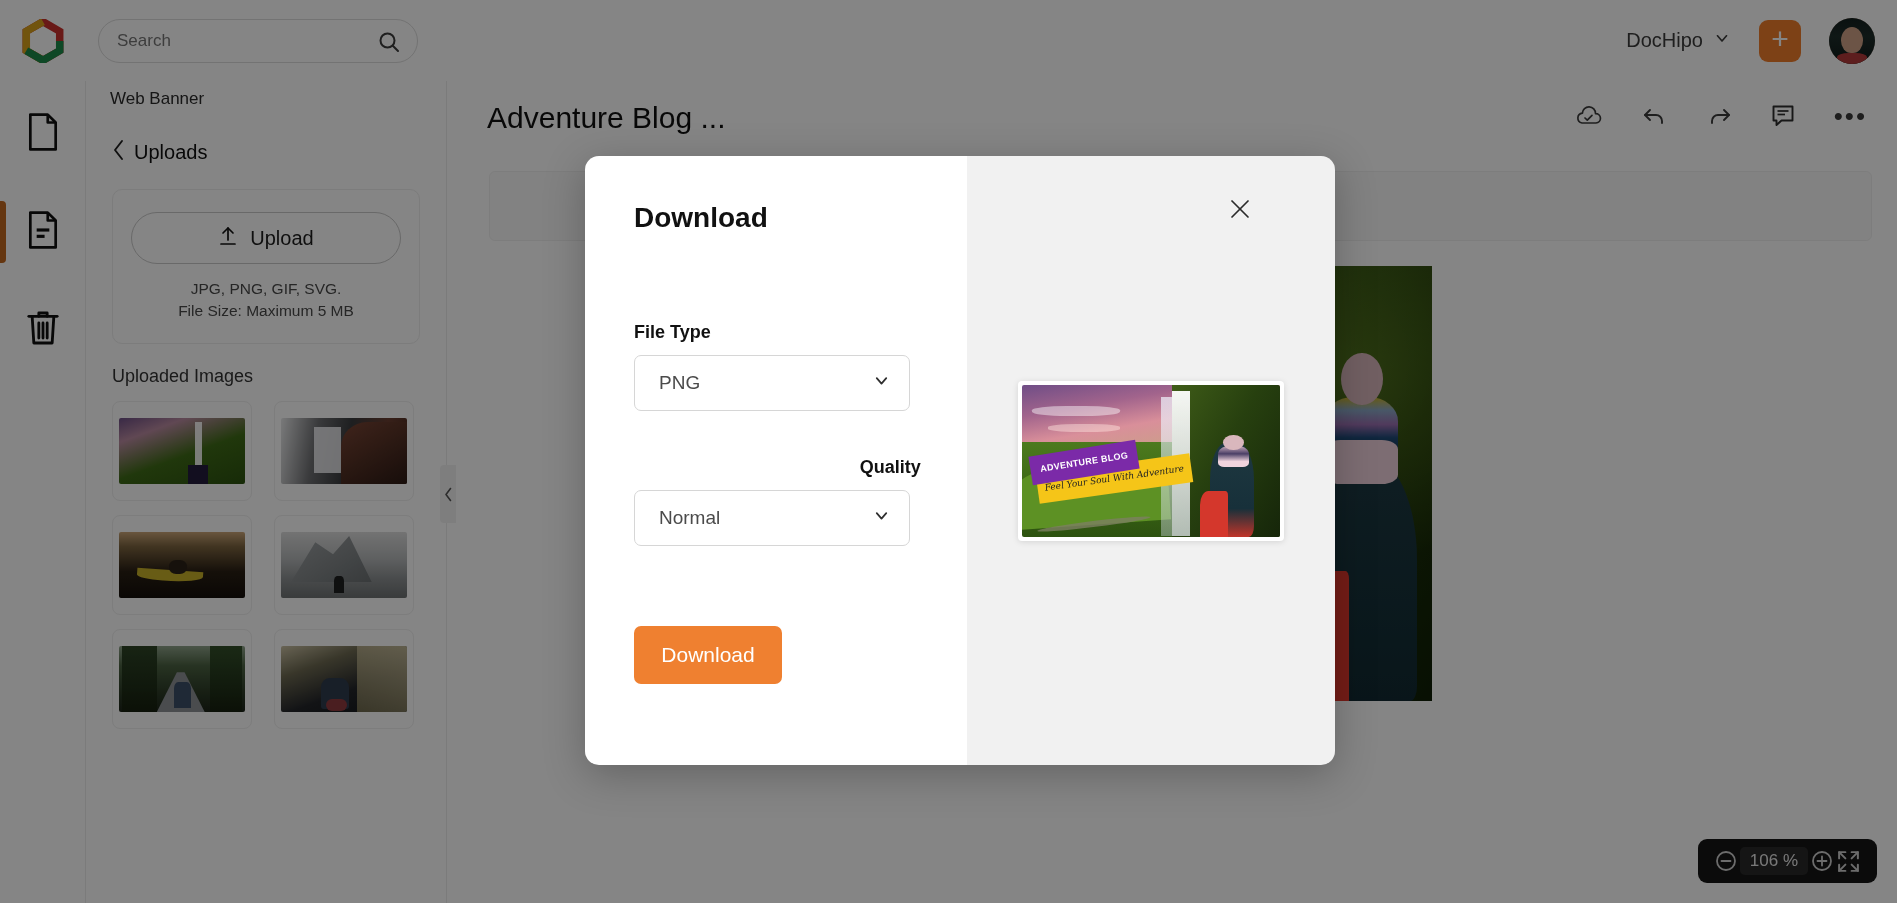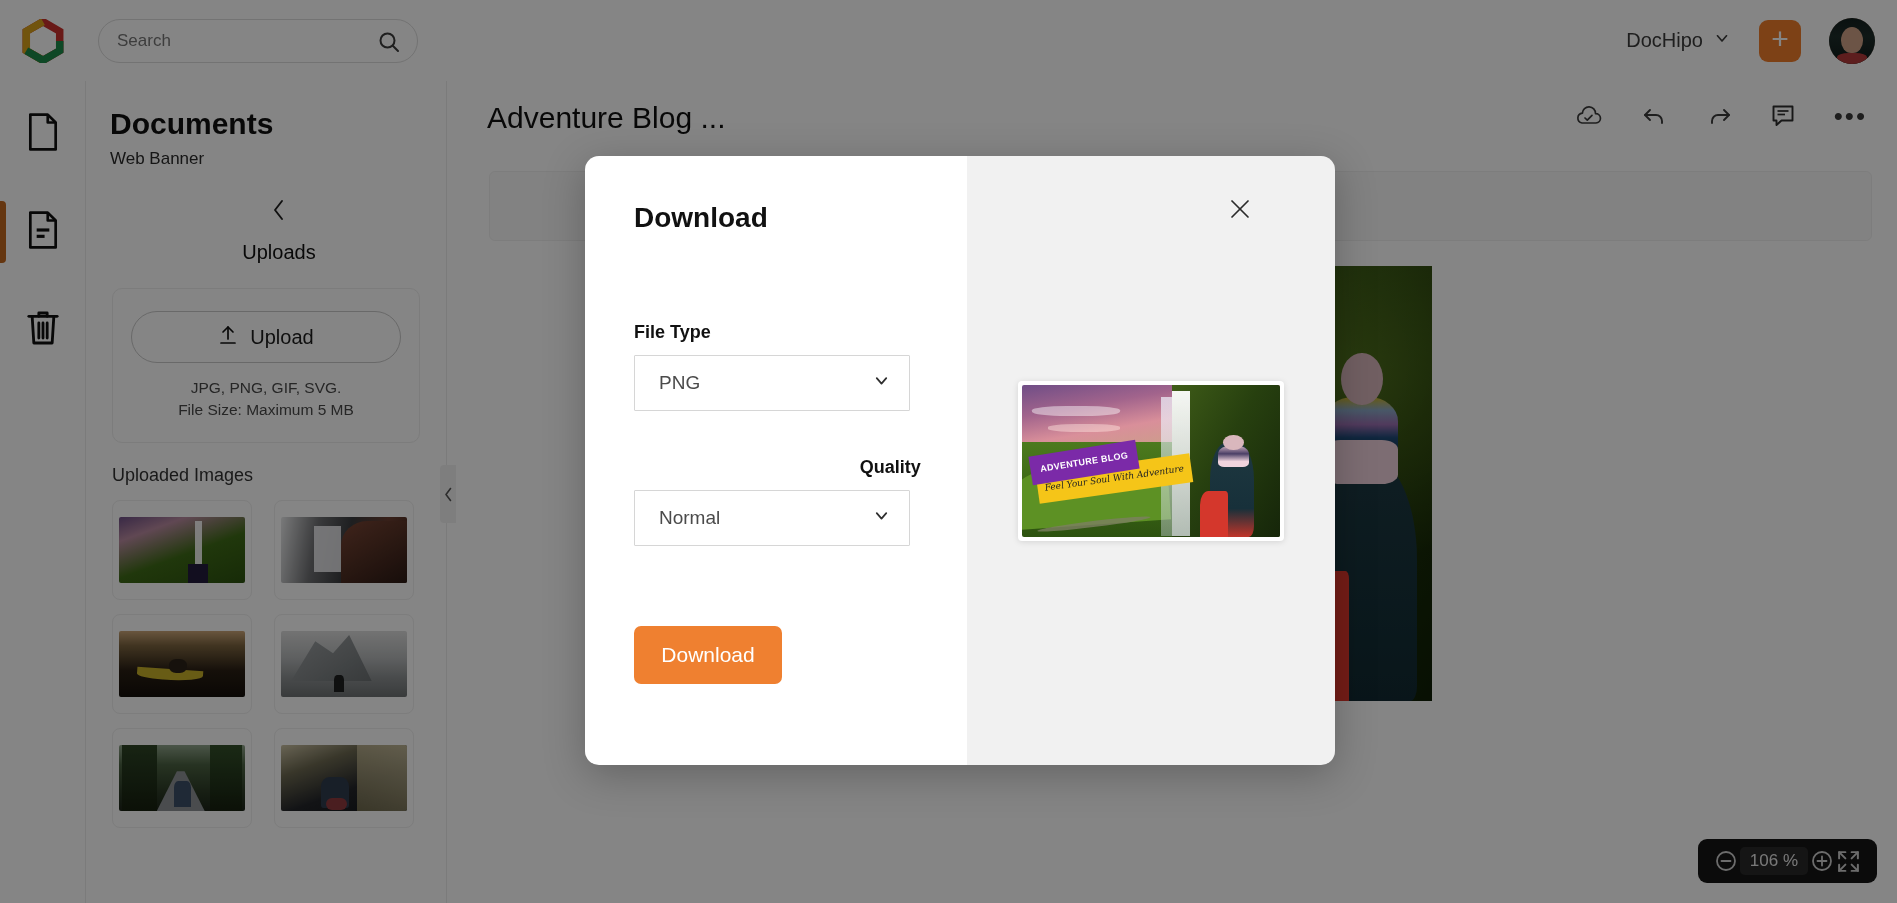--- a/index.html
+++ b/index.html
@@ -78,22 +78,22 @@
 
   
   .docpanel {
     position: absolute; left: 86px; top: 81px; width: 361px; height: 822px;
     background: #ffffff; border-right: 1px solid #ececec; z-index: 3;
     overflow: hidden;
   }
   .doc-title { font-size: 30px; font-weight: bold; color: #111; margin: 26px 0 0 24px; }
   .doc-sub { font-size: 17px; color: #2b2b2b; margin: 8px 0 0 24px; }
   .uploads-head {
-    display: flex; align-items: center; gap: 16px;
-    margin: 30px 0 0 26px; cursor: pointer; flex-direction: column;
+    display: flex; align-items: center; gap: 8px;
+    margin: 30px 0 0 26px; cursor: pointer;
   }
   .uploads-head .chev { font-size: 22px; color: #1f1f1f; line-height: 1; }
   .uploads-head .lbl { font-size: 20px; color: #111; }
 
   .upload-card {
     margin: 24px 26px 0 26px;
     border: 1px solid #eeeeee; border-radius: 10px;
     padding: 22px 18px 20px 18px;
     text-align: center;
   }
@@ -188,21 +188,21 @@
   }
   .modal-right {
     width: 375px; background: #f1f1f1; position: relative;
   }
   .modal-title { font-size: 28px; font-weight: bold; color: #111; }
   .field-label { font-size: 18px; font-weight: bold; color: #111; margin-bottom: 12px; }
   .group-filetype { margin-top: 88px; }
   .group-quality { margin-top: 46px; text-align: right; }
   .select {
     width: 276px; height: 56px;
-    border: 1px solid #d6d6d6; border-radius: 1px;
+    border: 1px solid #d6d6d6; border-radius: 7px;
     display: flex; align-items: center; justify-content: space-between;
     padding: 0 18px 0 24px; cursor: pointer; background: #fff;
     font-size: 19px; color: #4b4b4b;
   }
   .dl-btn {
     margin-top: 80px;
     width: 148px; height: 58px; border: none; border-radius: 7px;
     background: #ef8030; color: #fff; font-size: 21px; cursor: pointer;
     font-family: "Liberation Sans", sans-serif;
   }
@@ -387,21 +387,20 @@
             <path d="M5.5 6 l1 16 h11 l1 -16"></path>
           <line x1="9.5" y1="10" x2="9.5" y2="19"></line>
             <line x1="12" y1="10" x2="12" y2="19"></line>
             <line x1="14.5" y1="10" x2="14.5" y2="19"></line>
         </svg>
       </span>
     </div>
   </div>
 
   <div class="docpanel">
-    <div class="doc-title">Documents</div>
     <div class="doc-sub">Web Banner</div>
 
     <div class="uploads-head">
       <span class="chev">
         <svg width="14" height="22" viewBox="0 0 14 22" fill="none" stroke="#1f1f1f" stroke-width="1.9" stroke-linecap="round" stroke-linejoin="round">
             <polyline points="10 2 3 11 10 20"></polyline>
           </svg>
       </span>
       <span class="lbl">Uploads</span>
     </div>

